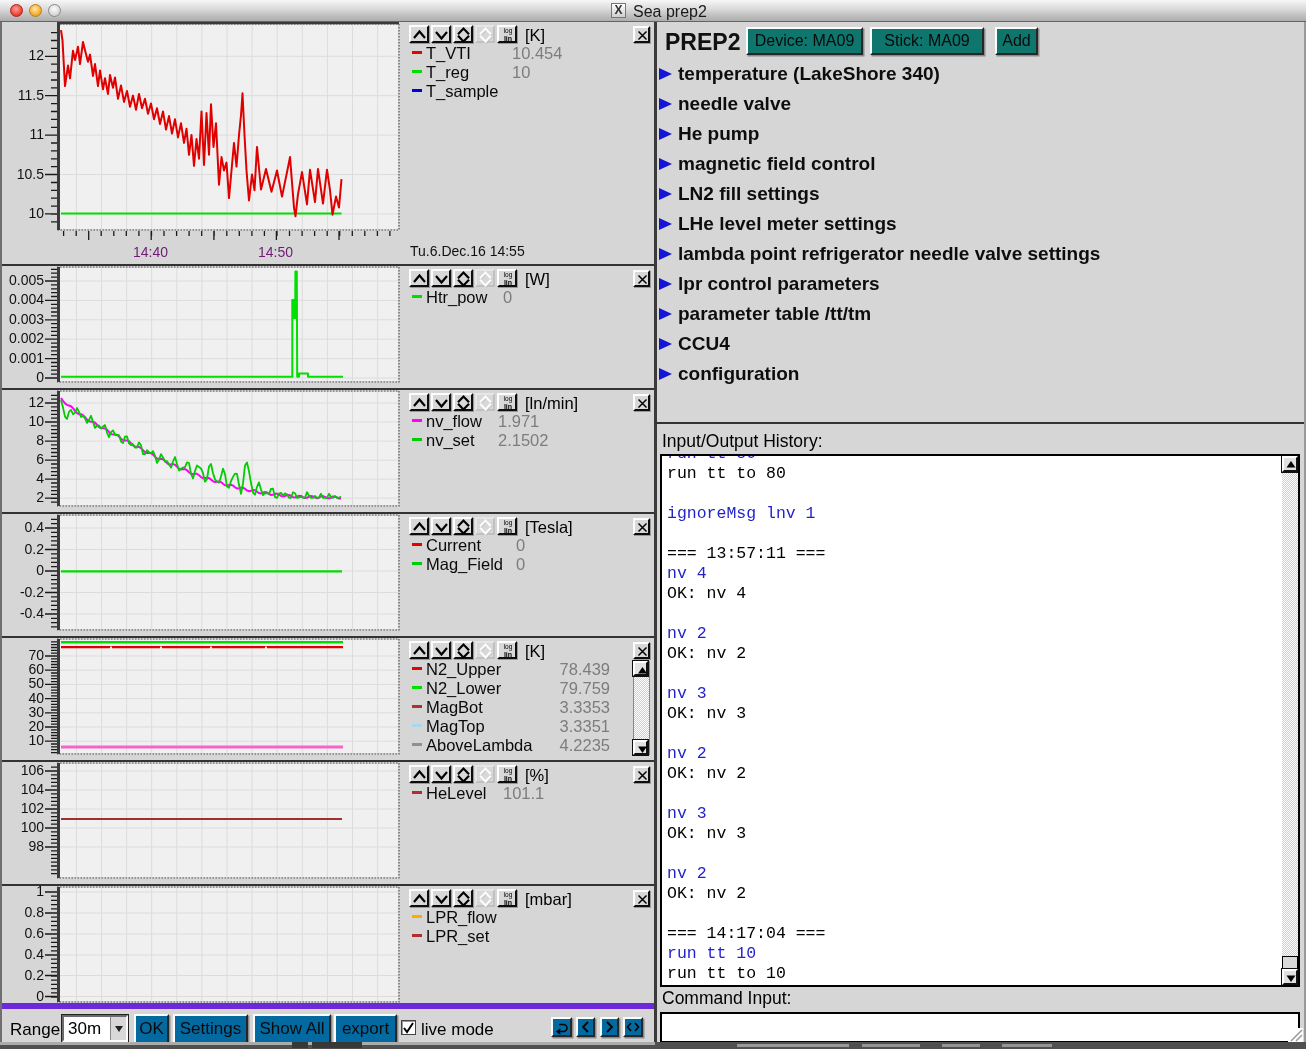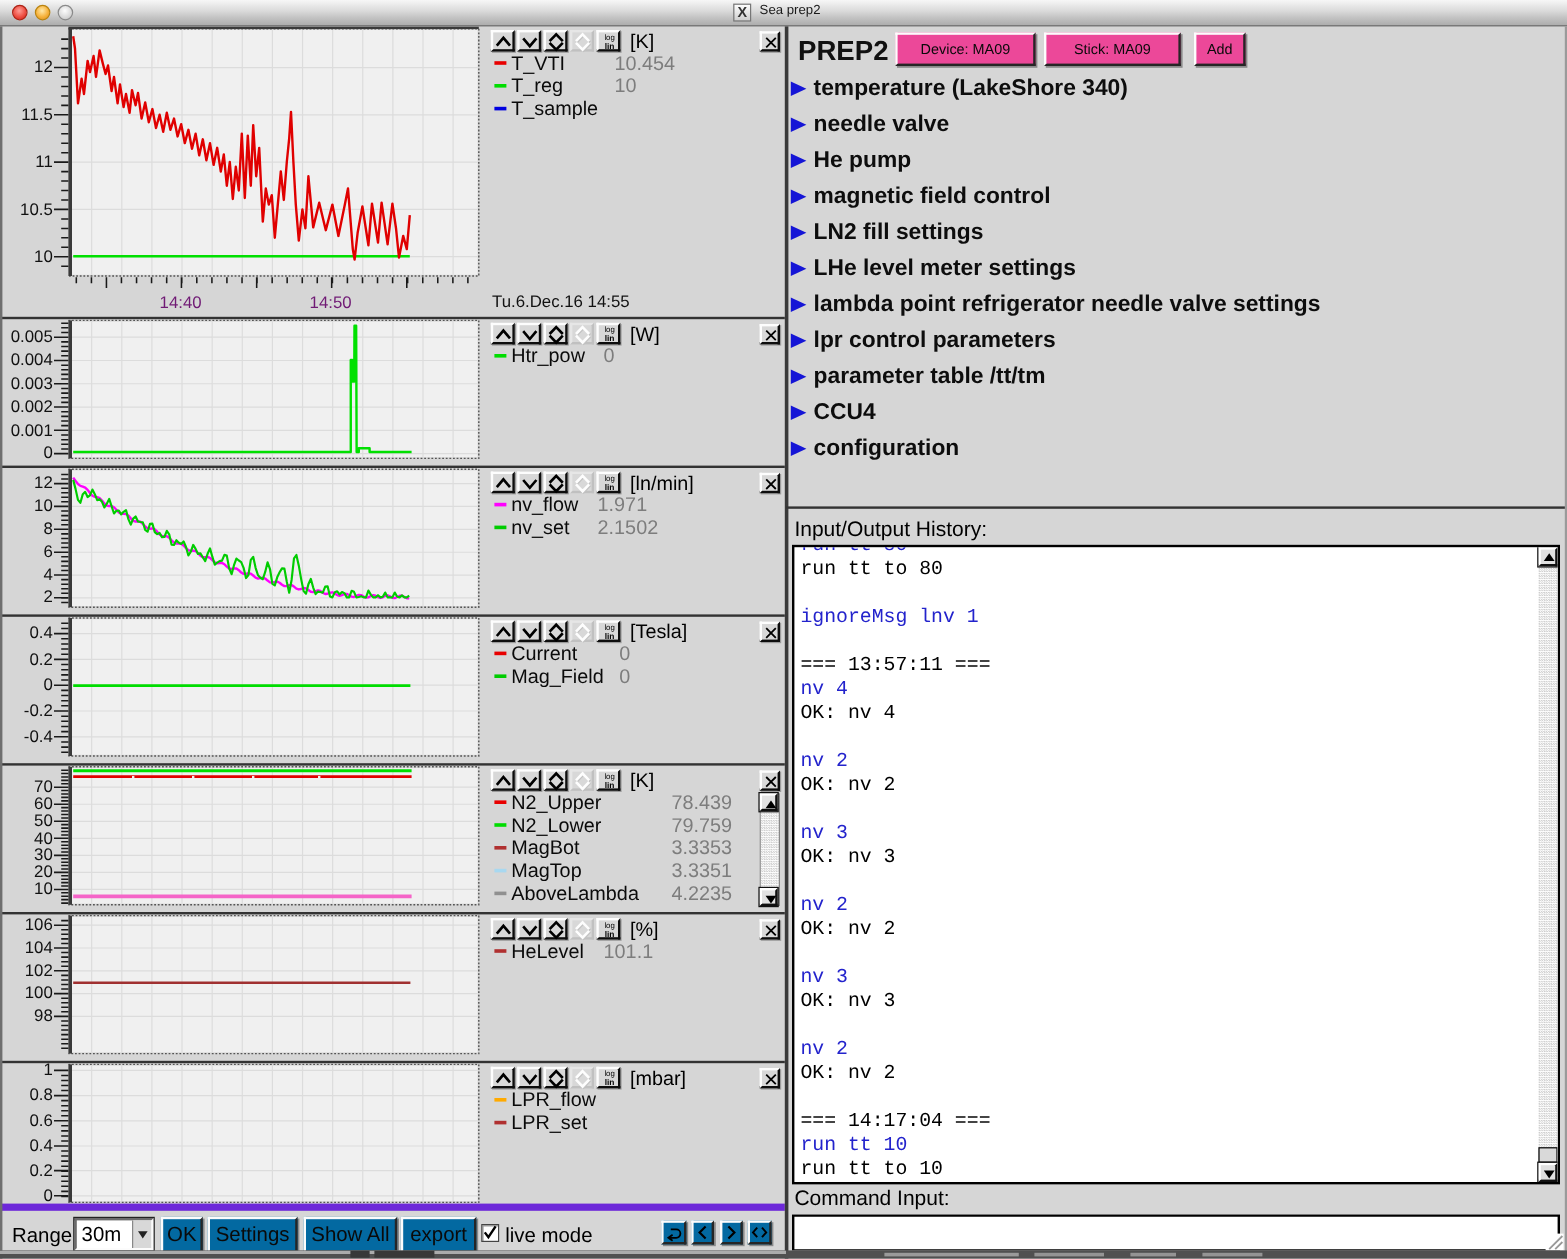--- a/index.html
+++ b/index.html
@@ -1,40 +1,40 @@
 <!DOCTYPE html>
 <html><head><meta charset="utf-8"><style>
 * { margin:0; padding:0; box-sizing:border-box; }
 html,body { width:1306px; height:1049px; overflow:hidden; }
 body { font-family:"Liberation Sans",sans-serif; background:#d6d6d6; position:relative; }
 #titlebar { position:absolute; left:0; top:0; width:1306px; height:22px;
   background:linear-gradient(#f7f7f7,#d9d9d9 45%,#c3c3c3 70%,#adadad);
   border-bottom:1px solid #646464; }
 .tl { position:absolute; top:4px; width:13px; height:13px; border-radius:50%; }
-#title { position:absolute; left:633px; top:3px; font-size:11px; color:#1a1a1a;text-align:right; }
+#title { position:absolute; left:633px; top:3px; font-size:16px; color:#1a1a1a;text-align:right; }
 #ticon { position:absolute; left:611px; top:3px; width:15px; height:15px; background:linear-gradient(#fdfdfd,#cfcfcf); border:1px solid #777; font:bold 12px "Liberation Sans"; color:#333; text-align:center; line-height:13px; }
 #leftpanel { position:absolute; left:0; top:22px; width:654px; height:1020px; }
 .crow { position:absolute; left:0; width:654px; border-top:2px solid #333; }
 .crow:first-child { border-top:none; }
 .ylab { position:absolute; left:0; width:44px; text-align:right; font-size:14px; color:#111; }
 .xlab { position:absolute; font-size:14px; color:#701a75; }
 .datelab { position:absolute; left:410px; top:221px; font-size:14px; color:#111; }
 .mbtn { position:absolute; background:#d8d8d8; border:2px solid; border-color:#fdfdfd #0d0d0d #0d0d0d #fdfdfd; box-shadow:1px 1px 0 #9a9a9a; }
 .mbtn svg,.mbtn div { position:absolute; left:-1px; top:-1px; }
 .mbtn.dis { border-color:#e6e6e6 #c0c0c0 #c0c0c0 #e6e6e6; box-shadow:none; }
 .unit { position:absolute; font-size:16.5px; color:#000; }
 .dash { position:absolute; width:10px; height:3px; }
 .lname { position:absolute; font-size:16.5px; color:#0a0a0a; }
 .lval { position:absolute; font-size:16.5px; color:#7d7d7d; }
 .sbtrough { background:#fff; background-image:conic-gradient(#cdcdcd 25%,#ffffff 0 50%,#cdcdcd 0 75%,#ffffff 0); background-size:2px 2px; border:1px solid #888; }
 .sbarrow { position:absolute; background:#e2e2e2; border:2px solid; border-color:#fff #111 #111 #fff; outline:1px solid #111; }
 #vdivider { position:absolute; left:654px; top:22px; width:3px; height:1027px; background:#3a3a3a; }
 #rightpanel { position:absolute; left:657px; top:22px; width:649px; height:1027px; }
 #prep2 { position:absolute; left:8px; top:7px; font-size:23px; color:#111;font-weight:bold; }
-.hbtn { position:absolute; top:5px; height:28px; background:#ec4899; border:2px solid; border-color:#fcfcfc #262626 #262626 #fcfcfc; box-shadow:1.5px 1.5px 0 #8a8a8a; font-size:12px; color:#0a0a0a; text-align:center; line-height:24px; }
+.hbtn { position:absolute; top:5px; height:28px; background:#0f766e; border:2px solid; border-color:#fcfcfc #262626 #262626 #fcfcfc; box-shadow:1.5px 1.5px 0 #8a8a8a; font-size:16px; color:#0a0a0a; text-align:center; line-height:24px; }
 .tri { position:absolute; left:2px; width:0; height:0; border-left:13px solid #1515d6; border-top:6.5px solid transparent; border-bottom:6.5px solid transparent; }
 .titem { position:absolute; left:21px; font-size:19px; font-weight:bold; color:#0d0d0d; }
 #treediv { position:absolute; left:-2px; top:400px; width:651px; height:2px; background:#333; }
 #iolabel { position:absolute; left:5px; top:409px; font-size:17.5px; color:#000; }
 #histbox { position:absolute; left:3px; top:432px; width:640px; height:533px; background:#fff; border:2px solid #000; overflow:hidden; }
 #histtext { position:absolute; left:5px; top:-12px; font-family:"Liberation Mono",monospace; font-size:16.5px; line-height:20px; white-space:pre; }
 #histsb { position:absolute; right:0px; top:0px; width:16px; height:529px; }
 #cmdlabel { position:absolute; left:5px; top:966px; font-size:17.5px; color:#000; }
 #cmdinput { position:absolute; left:3px; top:990px; width:640px; height:30px; background:#fff; border:2px solid #000; border-bottom-width:1px; }
 #grip { position:absolute; left:631px; top:1006px; width:15px; height:14px; background:#fff; }

